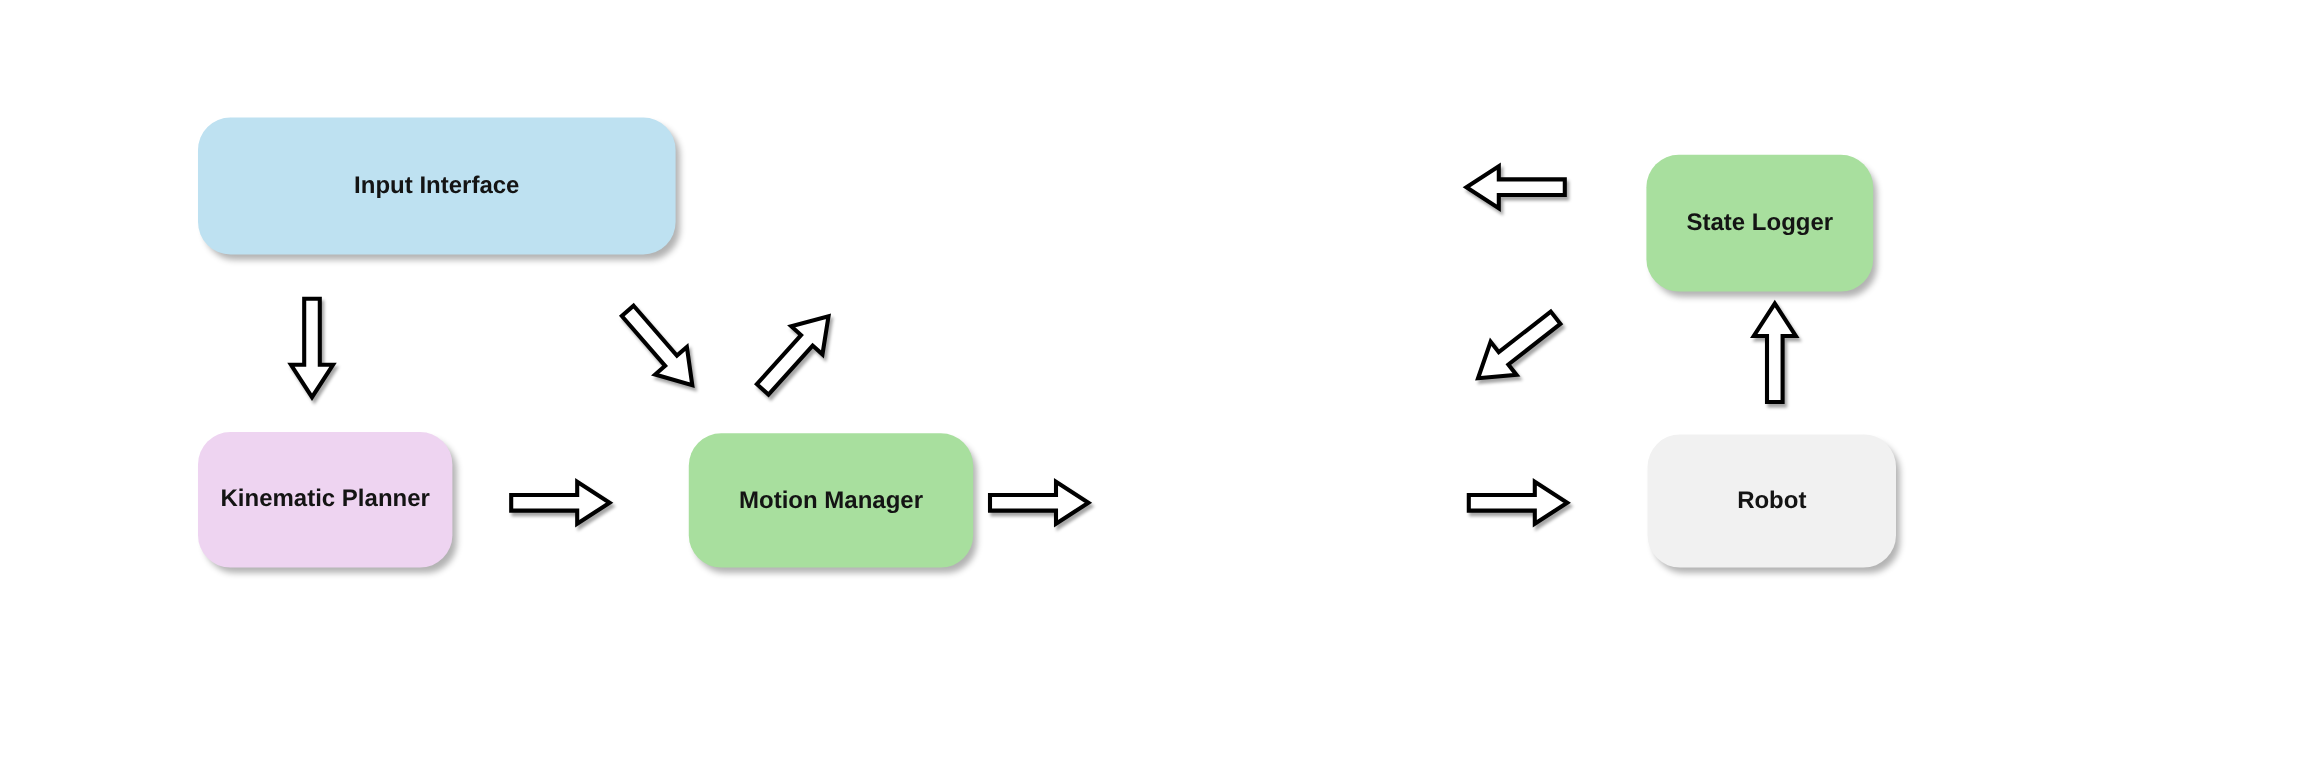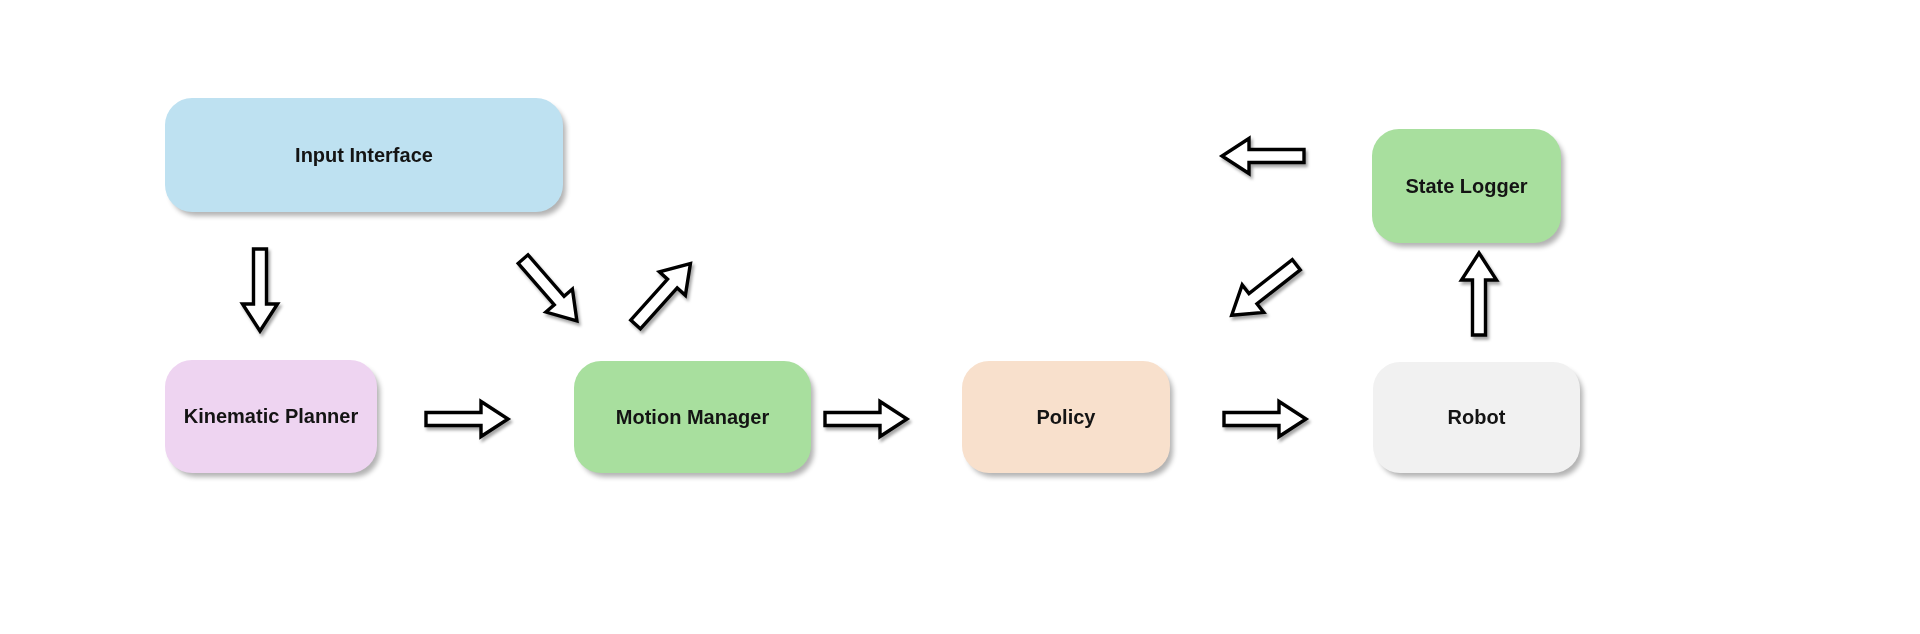--- a/index.html
+++ b/index.html
@@ -69,23 +69,20 @@
   </div>
   <div class="node node--green" id="node-state-logger">
     <span>State Logger</span>
   </div>
   <div class="node node--pink" id="node-kinematic-planner">
     <span>Kinematic Planner</span>
   </div>
   <div class="node node--green" id="node-motion-manager">
     <span>Motion Manager</span>
   </div>
-  <div class="node node--peach" id="node-policy">
-    <span>Policy</span>
-  </div>
   <div class="node node--gray" id="node-robot">
     <span>Robot</span>
   </div>
 
   <div class="arrow" id="arrow-input-to-kinematic">
     <svg viewBox="0 0 86 40">
         <polygon points="2,13.5 57,13.5 57,2.5 84,20 57,37.5 57,26.5 2,26.5" fill="#ffffff" stroke="#000000" stroke-width="3.4" stroke-linejoin="miter"></polygon>
       </svg>
   </div>
   <div class="arrow" id="arrow-input-to-motion">

